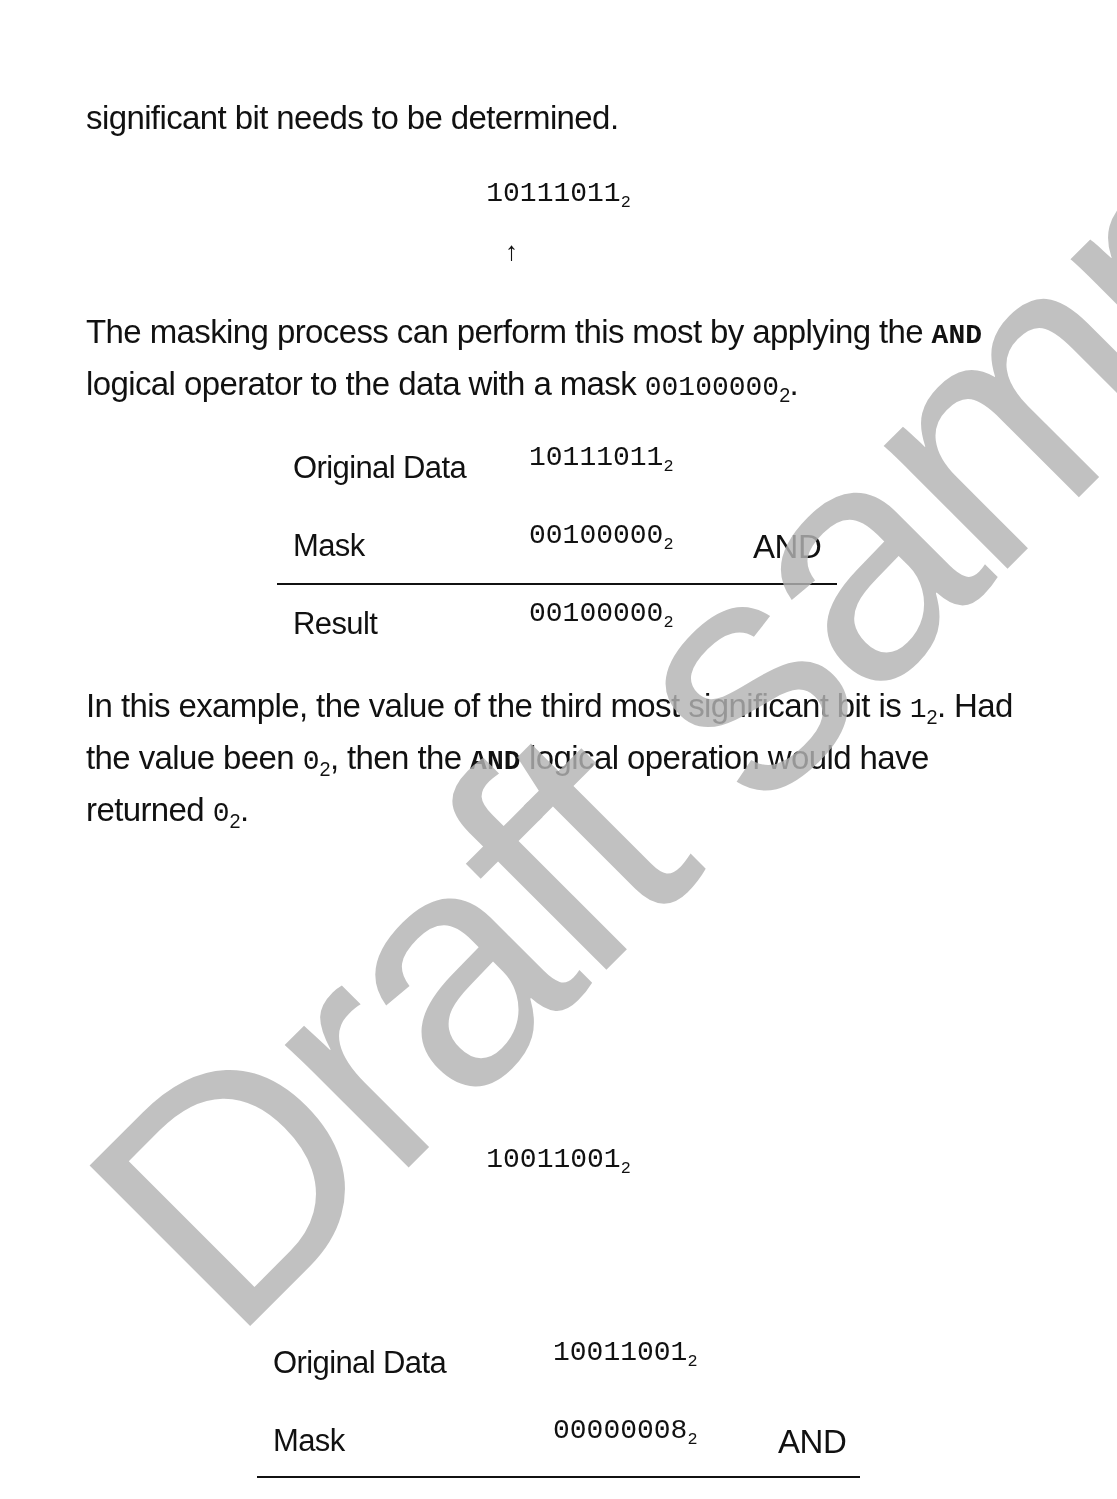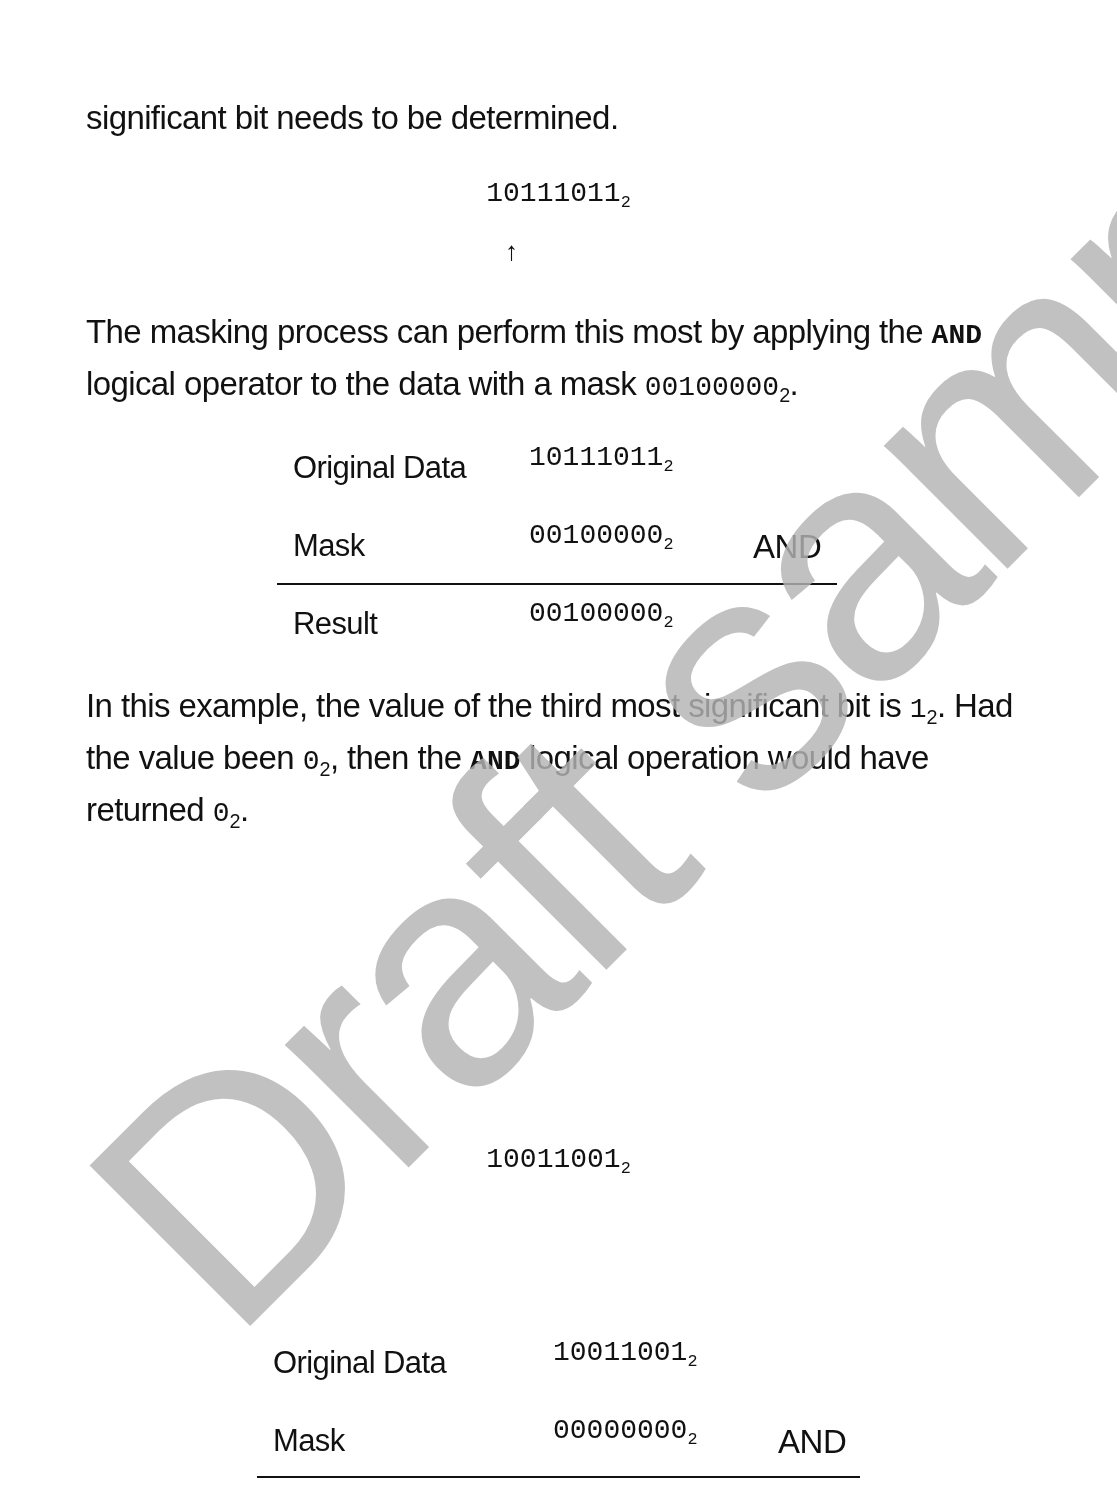--- a/index.html
+++ b/index.html
@@ -78,20 +78,20 @@
   <div class="center-mono" style="top:1144px;"><span>10011001</span><sub>2</sub></div>
 
 
   <div class="tbl" style="left:273px; top:1345px;">
     <div class="row" style="top:0;">
       <span class="lbl">Original Data</span>
       <span class="val" style="left:280px;"><span>10011001</span><sub>2</sub></span>
     </div>
     <div class="row" style="top:78px;">
       <span class="lbl">Mask</span>
-      <span class="val" style="left:280px;"><span>00000000</span><sub>2</sub></span>
+      <span class="val" style="left:280px;"><span>00000008</span><sub>2</sub></span>
       <span class="op" style="left:505px;">AND</span>
     </div>
   </div>
   <div class="rule" style="left:257px; top:1476px; width:603px;"></div>
 
   <div class="watermark">Draft sample</div>
 </div>
 
 </body></html>

